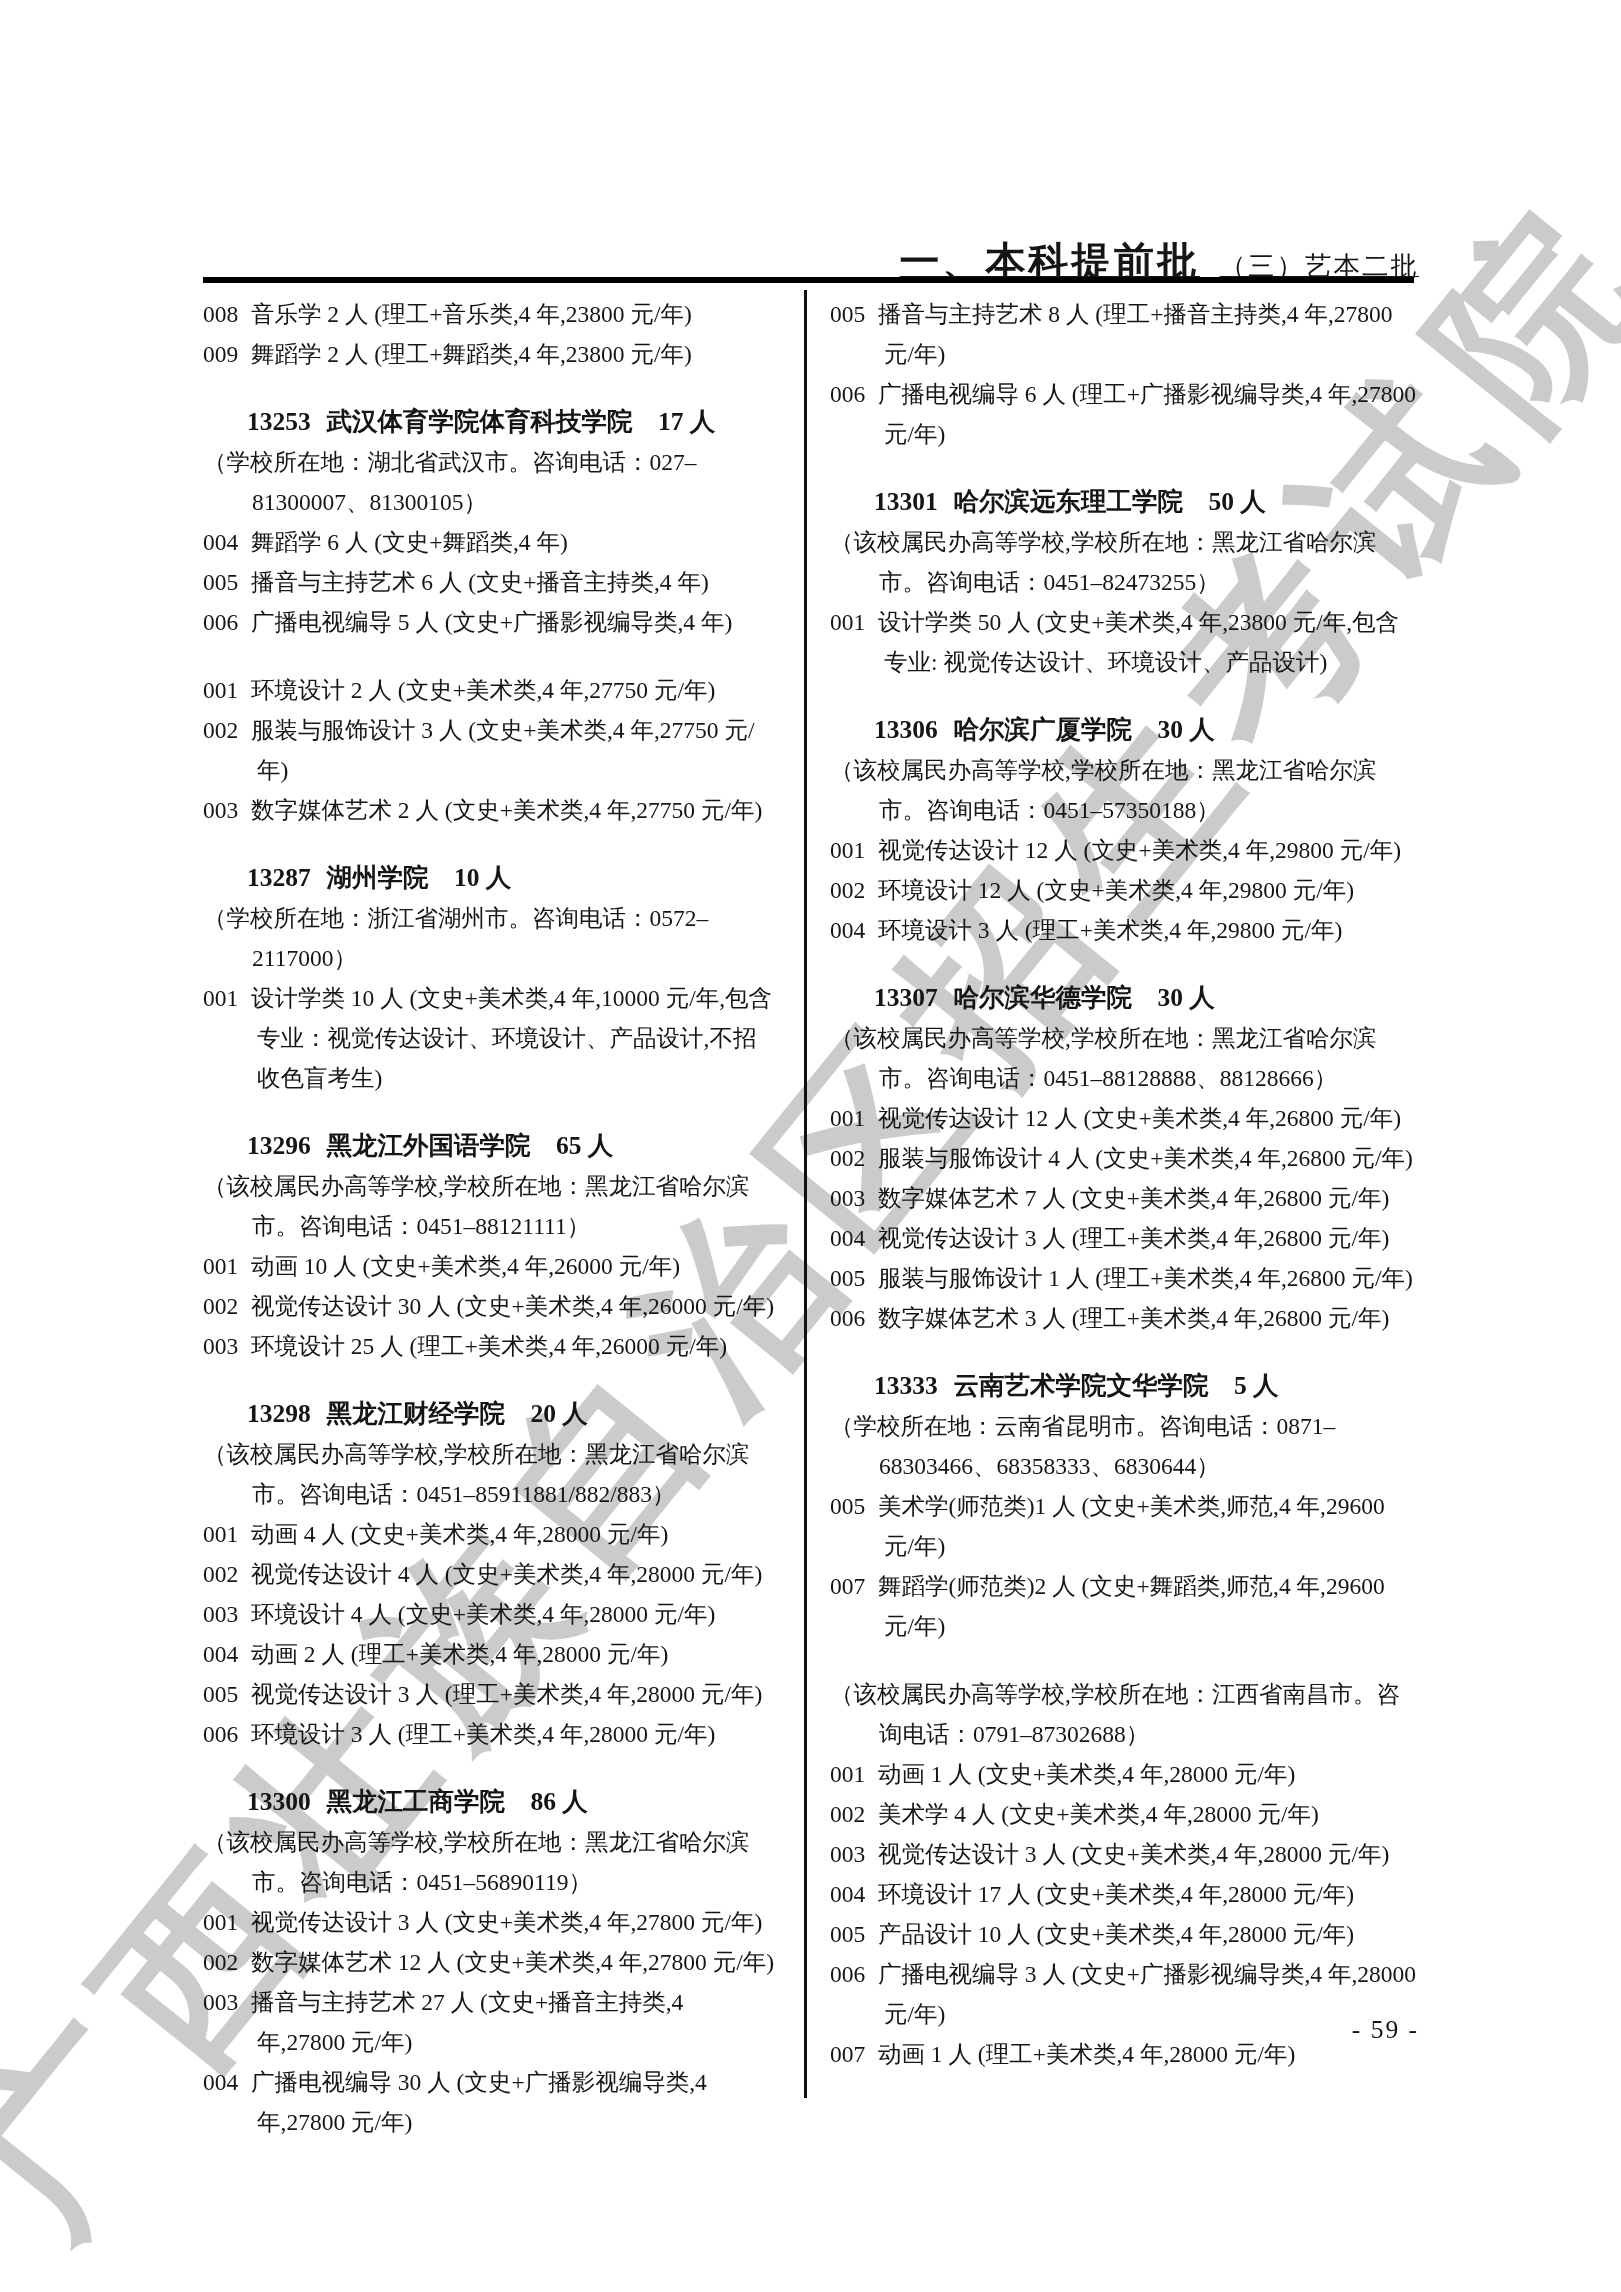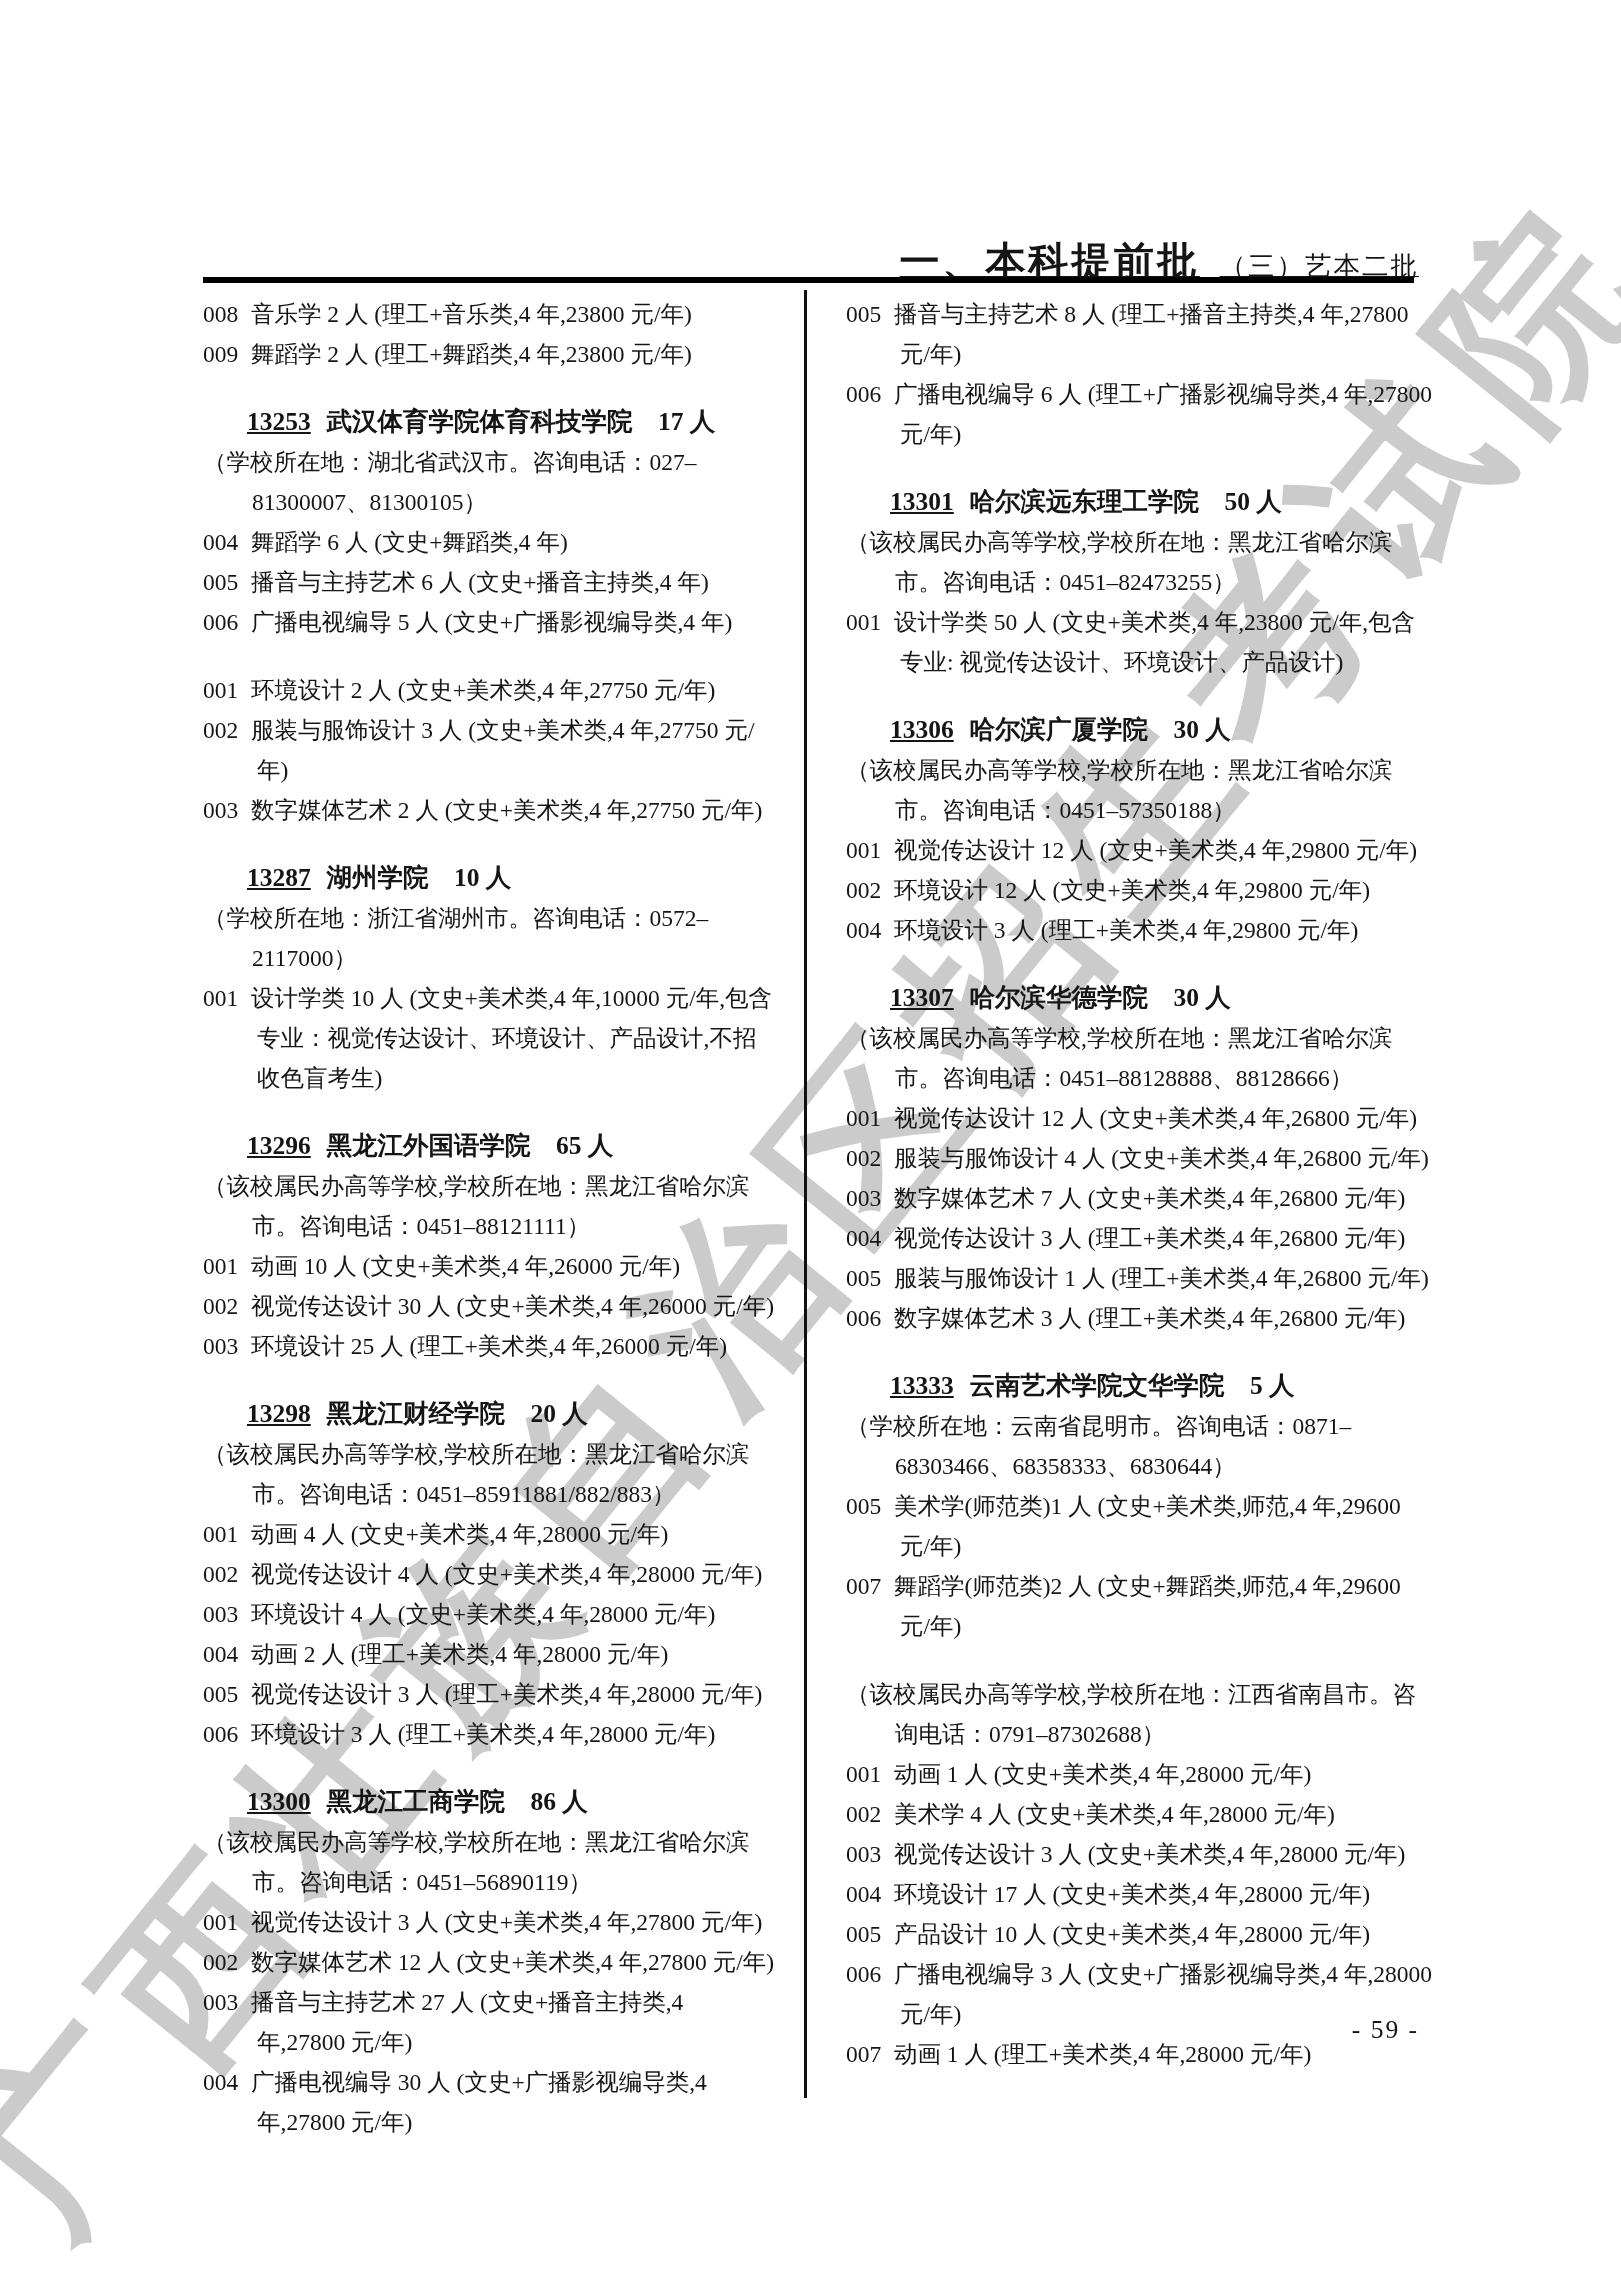--- a/index.html
+++ b/index.html
@@ -40,33 +40,33 @@
   .divider{
     position:absolute;left:804px;top:290px;
     width:2.9px;height:1808px;background:#111;z-index:2;
   }
   
   .columns{
     position:absolute;left:203px;top:294px;
     width:1216px;
     display:grid;
     grid-template-columns:574px 589px;
-    column-gap:69px;
+    column-gap:53px;
     z-index:2;
   }
   .col{font-size:23.5px;line-height:40px;}
   .col p{margin:0;}
   .block+.block{margin-top:28px;}
   .school-title{
     padding-left:44px;
     font-weight:700;
     font-size:25.5px;
     white-space:nowrap;
   }
-  .sc-code{margin-right:15.7px;text-decoration:underline;}
+  .sc-code{margin-right:15.7px;}
   .sc-count{margin-left:25.5px;}
   .info{
     padding-left:49px;text-indent:-49px;
   }
   .entry{
     padding-left:54px;text-indent:-54px;
   }
   .e-code{margin-right:12.7px;}
   .pageno{
     position:absolute;top:2015px;right:202px;

